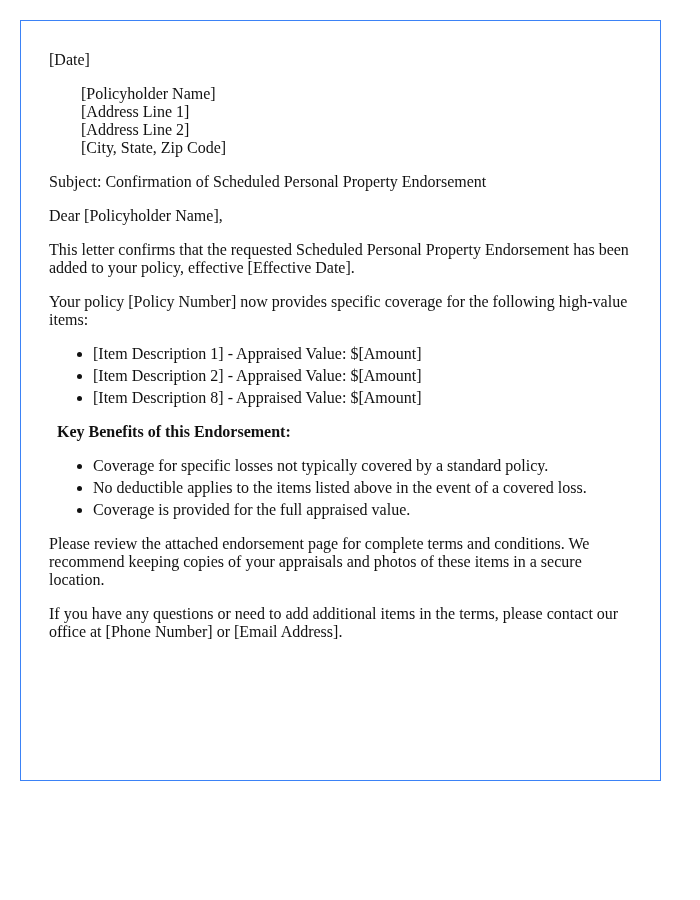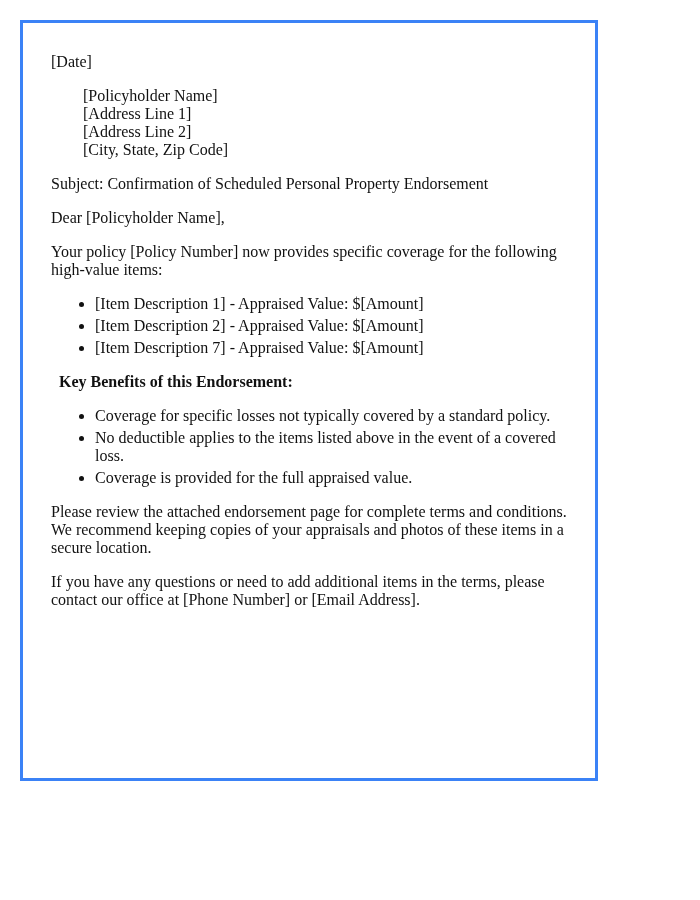--- a/index.html
+++ b/index.html
@@ -13,24 +13,24 @@
       position: relative;
       font-family: "Liberation Serif", "DejaVu Serif", serif;
       font-size: 16px;
       line-height: 18px;
       color: #111111;
     }
     .letter {
       position: absolute;
       left: 20px;
       top: 20px;
-      width: 578px;
+      width: 641px;
       height: 761px;
       box-sizing: border-box;
-      border: 3px solid #3b82f6;
+      border: 1px solid #3b82f6;
       padding: 30px 28px 0 28px;
     }
     .block { margin: 0 0 16px 0; }
     .line { display: block; margin-left: 32px; }
     .subject { font-weight: normal; }
     .heading { font-weight: bold; margin: 0 0 16px 8px; }
     ul {
       margin: 0 0 16px 0;
       padding-left: 40px;
     }
@@ -47,27 +47,28 @@
     <span class="line">[Policyholder Name]</span>
     <span class="line">[Address Line 1]</span>
     <span class="line">[Address Line 2]</span>
     <span class="line">[City, State, Zip Code]</span>
   </div>
 
   <p class="block subject">Subject: Confirmation of Scheduled Personal Property Endorsement</p>
 
   <p class="block">Dear [Policyholder Name],</p>
 
+  <p class="block">This letter confirms that the requested Scheduled Personal Property Endorsement has been added to your policy, effective [Effective Date].</p>
 
   <p class="block">Your policy [Policy Number] now provides specific coverage for the following high-value items:</p>
 
   <ul>
     <li>[Item Description 1] - Appraised Value: $[Amount]</li>
     <li>[Item Description 2] - Appraised Value: $[Amount]</li>
-    <li>[Item Description 7] - Appraised Value: $[Amount]</li>
+    <li>[Item Description 8] - Appraised Value: $[Amount]</li>
   </ul>
 
   <p class="heading">Key Benefits of this Endorsement:</p>
 
   <ul>
     <li>Coverage for specific losses not typically covered by a standard policy.</li>
     <li>No deductible applies to the items listed above in the event of a covered loss.</li>
     <li>Coverage is provided for the full appraised value.</li>
   </ul>
 

